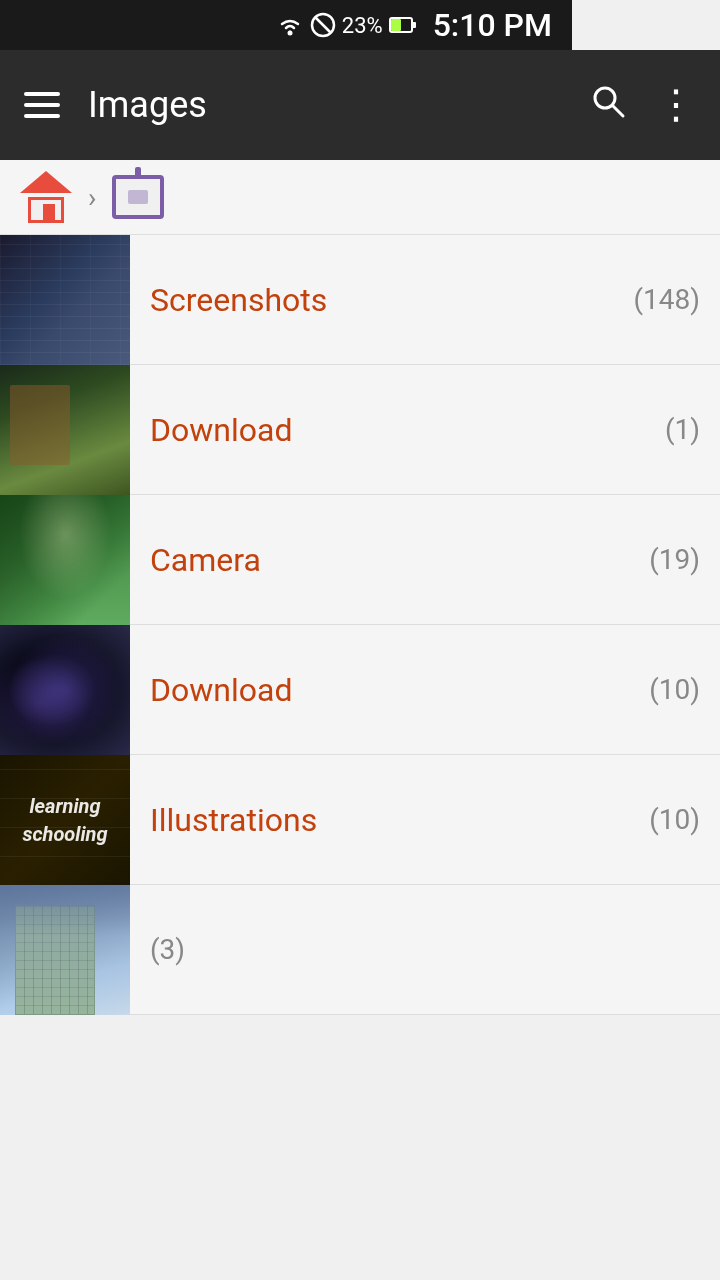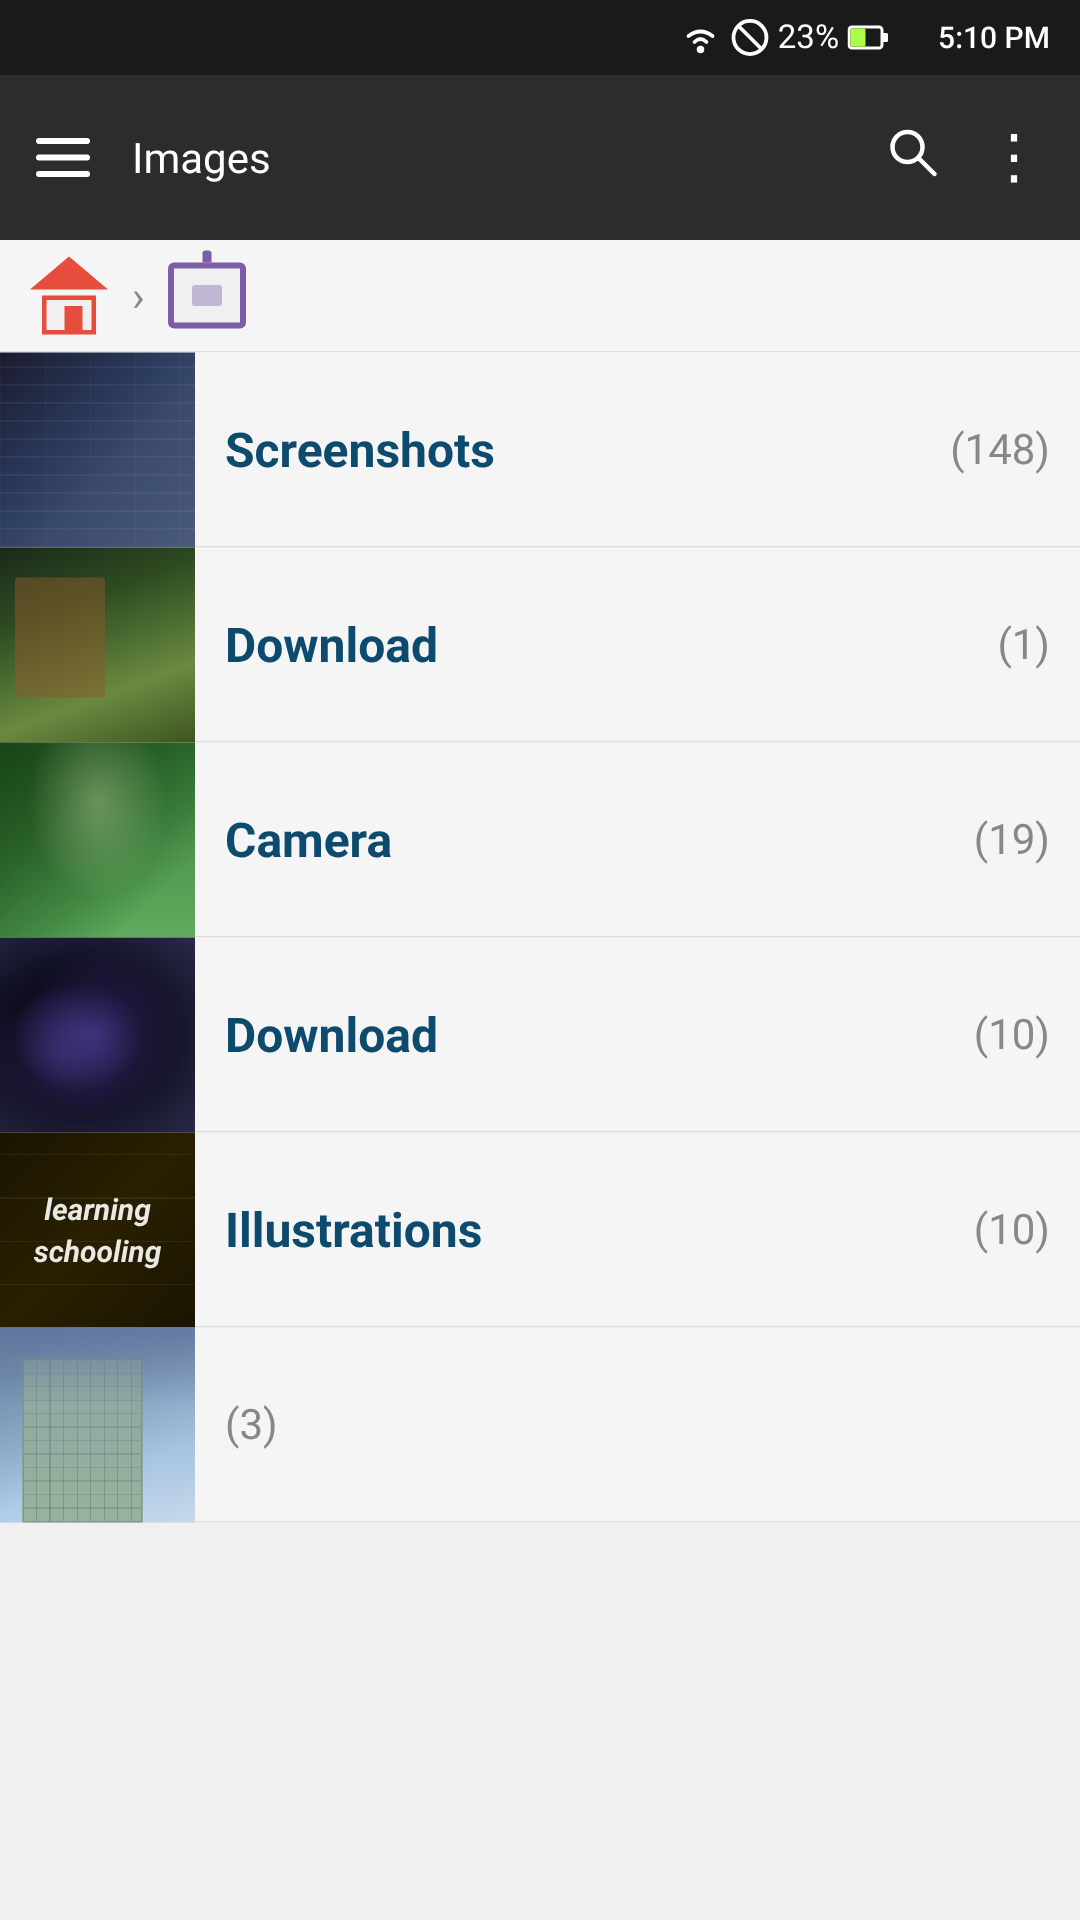--- a/index.html
+++ b/index.html
@@ -7,44 +7,44 @@
     body {
       width: 720px;
       min-height: 1280px;
       font-family: 'Roboto', Arial, sans-serif;
       background: #f0f0f0;
       overflow-x: hidden;
     }
 
     
     .status-bar {
-      width: 720px;
+      width: 572px;
       height: 50px;
       background: #1a1a1a;
       display: flex;
       align-items: center;
       justify-content: flex-end;
       padding: 0 20px;
       gap: 8px;
     }
     .status-icons {
       display: flex;
       align-items: center;
       gap: 6px;
     }
     .status-text {
       color: #fff;
       font-size: 22px;
       font-weight: 400;
     }
     .status-time {
       color: #fff;
-      font-size: 20px;
+      font-size: 32px;
       font-weight: 500;
-      margin-left: 24px;
+      margin-left: 8px;
     }
 
     
     .toolbar {
       width: 720px;
       height: 110px;
       background: #2c2c2c;
       display: flex;
       align-items: center;
       padding: 0 24px;
@@ -63,21 +63,21 @@
     }
     .hamburger-icon span {
       display: block;
       width: 36px;
       height: 4px;
       background: #fff;
       border-radius: 2px;
     }
     .toolbar-title {
       color: #fff;
-      font-size: 28px;
+      font-size: 36px;
       font-weight: 400;
     }
     .toolbar-right {
       display: flex;
       align-items: center;
       gap: 30px;
     }
     .toolbar-icon {
       color: #fff;
       font-size: 34px;
@@ -302,22 +302,22 @@
     }
     .list-info {
       flex: 1;
       padding: 0 20px;
       display: flex;
       align-items: center;
       justify-content: space-between;
     }
     .list-name {
       font-size: 32px;
-      color: #0c4a6e;
-      font-weight: 700;
+      color: #c2410c;
+      font-weight: 400;
       text-align: right;
     }
     .list-count {
       font-size: 28px;
       color: #888;
       font-weight: 400;
     }
   </style>
 </head>
 <body>

